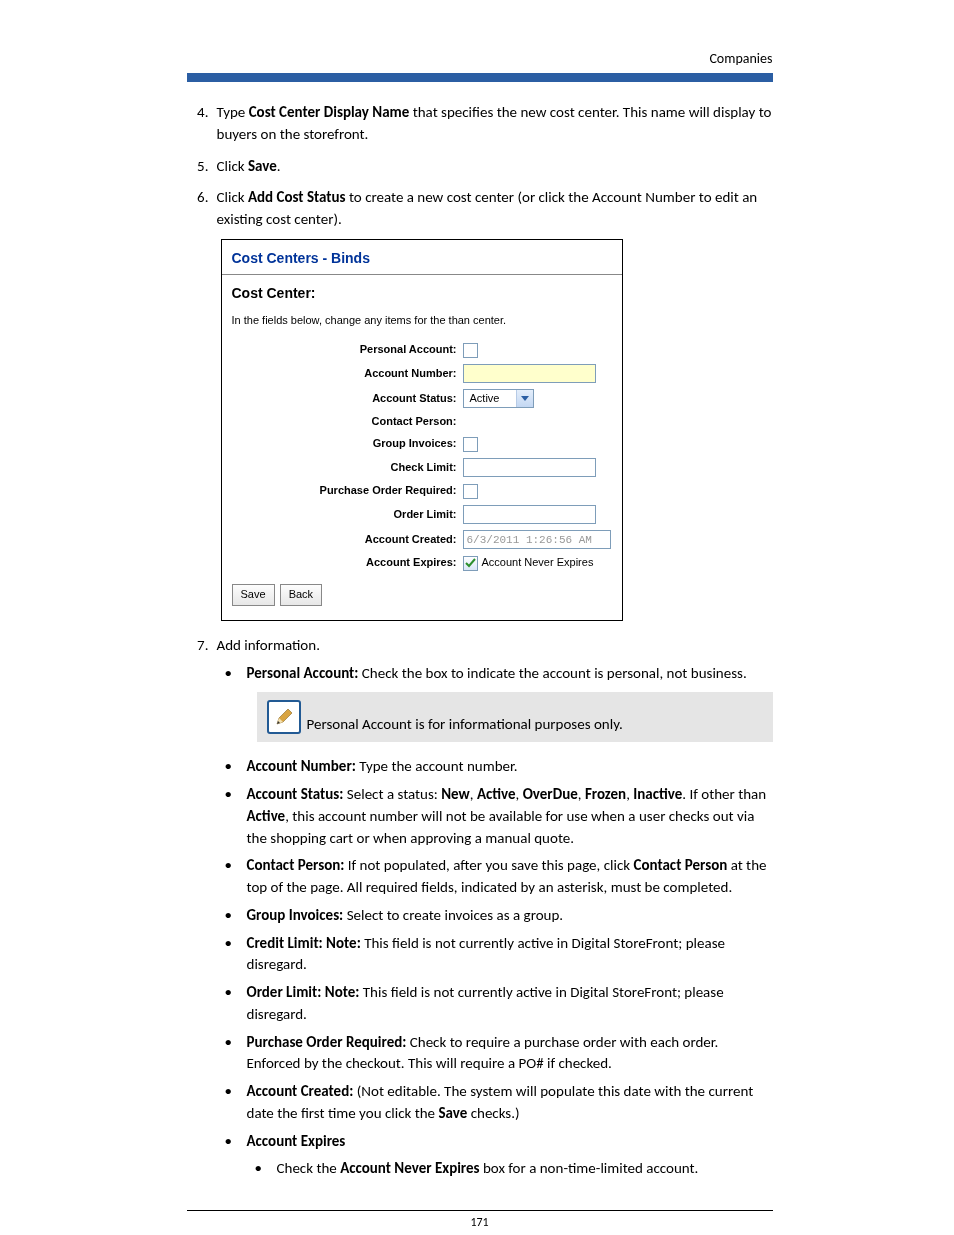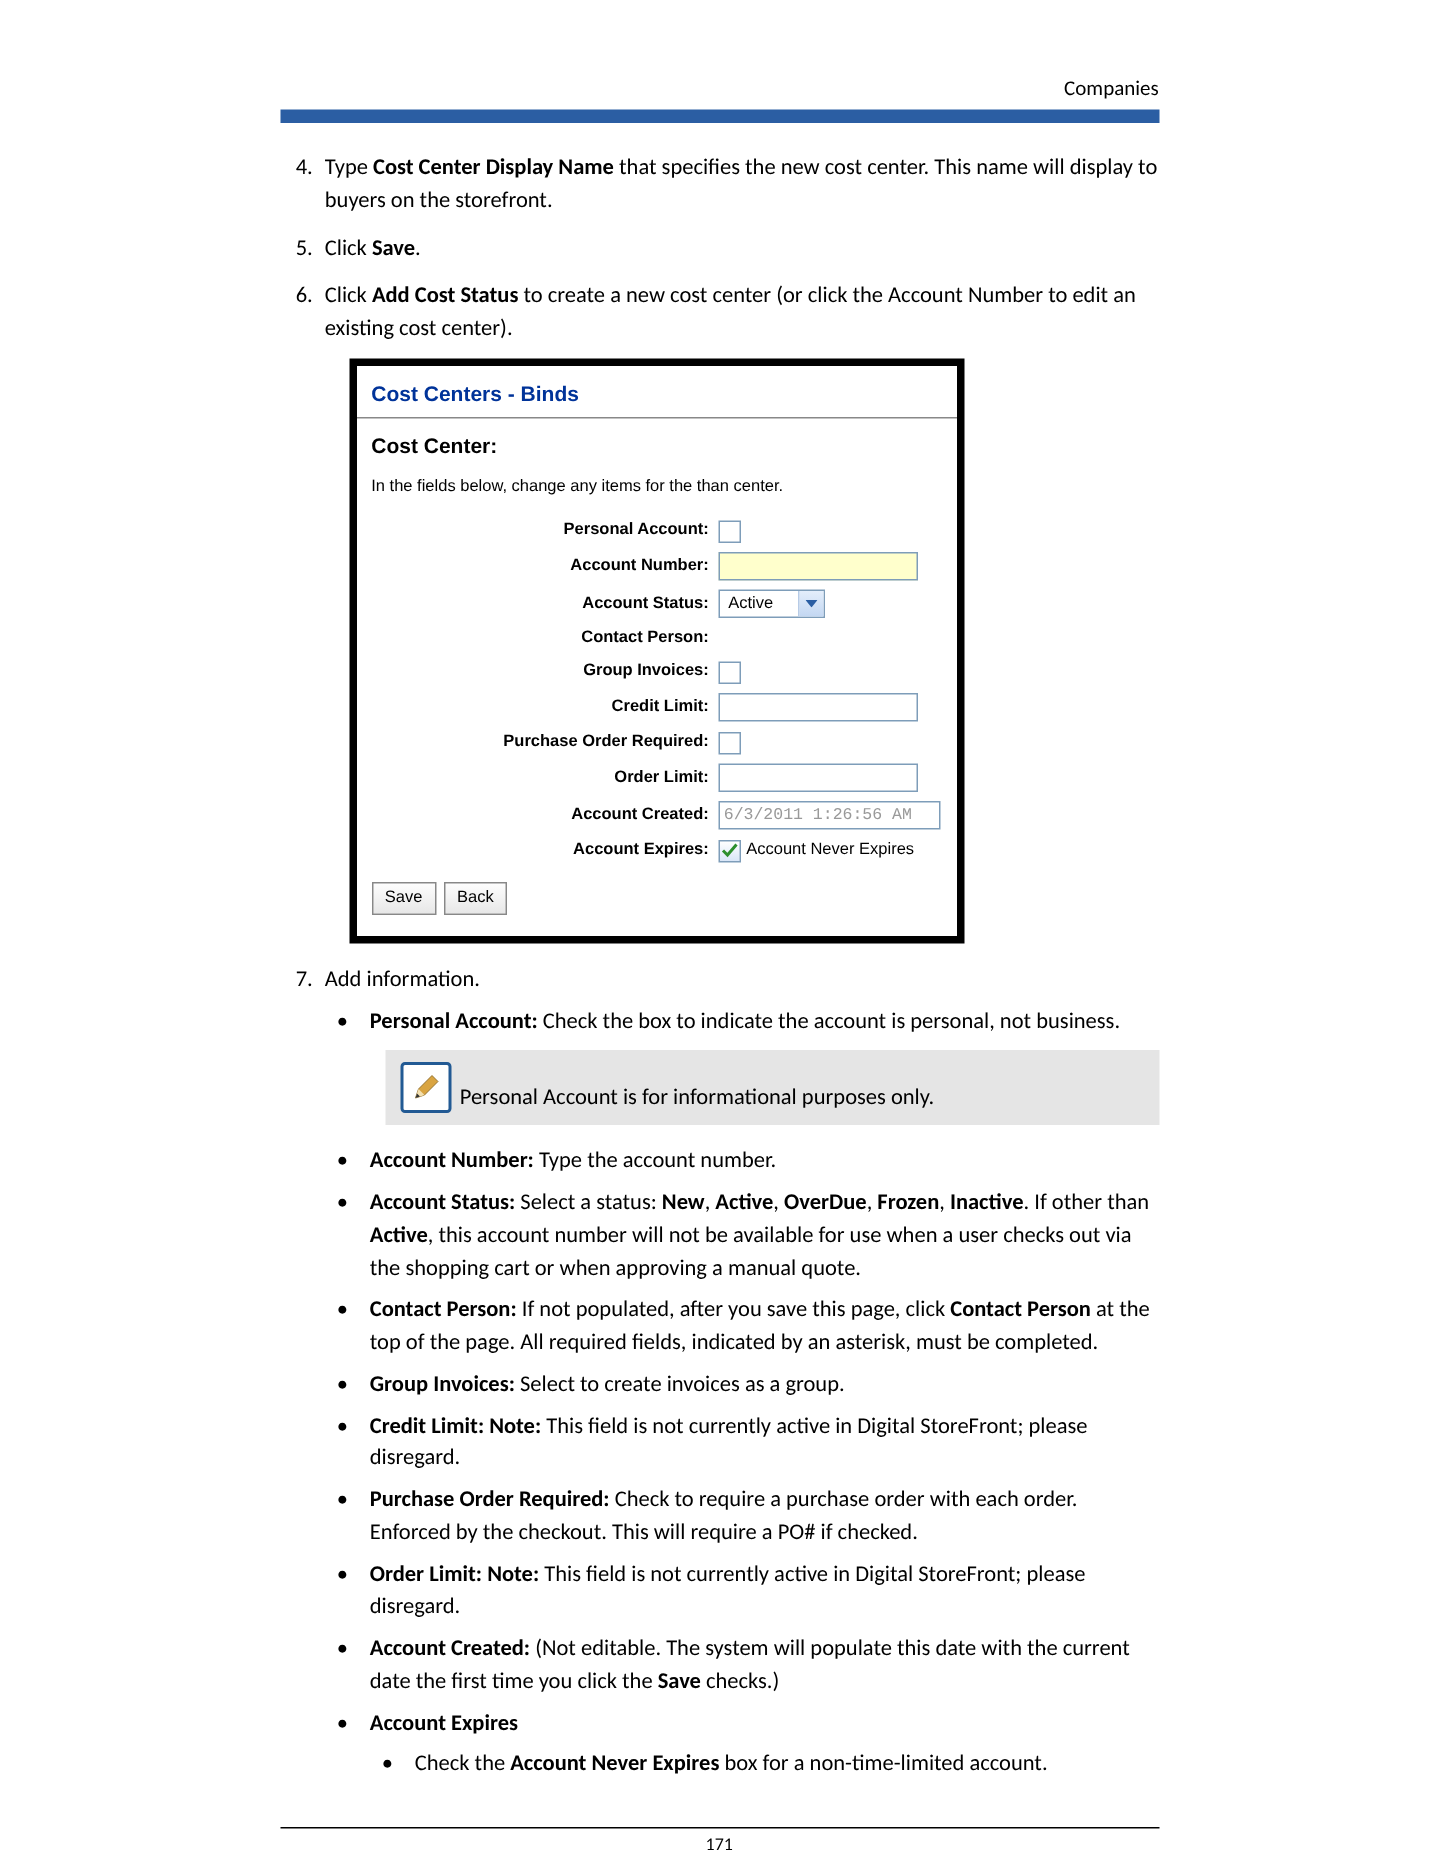--- a/index.html
+++ b/index.html
@@ -77,23 +77,23 @@
   ul.sub-sub-list > li::before {
     content: "•";
     position: absolute;
     left: 8px;
     font-size: 15px;
   }
   .bold { font-weight: bold; }
 
   
   .form-panel {
-    border: 5px solid #000000;
+    border: 1px solid #000000;
     width: 400px;
-    margin: 8px 0 14px 16px;
+    margin: 8px 0 14px 4px;
     font-family: Verdana, Arial, sans-serif;
     font-size: 11px;
   }
   .panel-title {
     font-family: "Trebuchet MS", Verdana, sans-serif;
     font-size: 14px;
     font-weight: bold;
     color: #003399;
     padding: 8px 10px 6px 10px;
     border-bottom: 1px solid #888;
@@ -288,21 +288,21 @@
         </div>
 
         <div class="form-row">
           <div class="form-label">Group Invoices:</div>
           <div class="form-field">
             <span class="cb"></span>
           </div>
         </div>
 
         <div class="form-row">
-          <div class="form-label">Credit Limit:</div>
+          <div class="form-label">Check Limit:</div>
           <div class="form-field">
             <input type="text" class="plain" style="">
           </div>
         </div>
 
         <div class="form-row">
           <div class="form-label">Purchase Order Required:</div>
           <div class="form-field">
             <span class="cb"></span>
           </div>
@@ -371,24 +371,24 @@
         <li>
           <span class="bold">Contact Person:</span><span> If not populated, after you save this page, click </span><span class="bold">Contact Person</span><span> at the top of the page. All required fields, indicated by an asterisk, must be completed.</span>
         </li>
         <li>
           <span class="bold">Group Invoices:</span><span> Select to create invoices as a group.</span>
         </li>
         <li>
           <span class="bold">Credit Limit: Note:</span><span> This field is not currently active in Digital StoreFront; please disregard.</span>
         </li>
         <li>
+          <span class="bold">Order Limit: Note:</span><span> This field is not currently active in Digital StoreFront; please disregard.</span>
+        </li>
+        <li>
           <span class="bold">Purchase Order Required:</span><span> Check to require a purchase order with each order. Enforced by the checkout. This will require a PO# if checked.</span>
-        </li>
-        <li>
-          <span class="bold">Order Limit: Note:</span><span> This field is not currently active in Digital StoreFront; please disregard.</span>
         </li>
         <li>
           <span class="bold">Account Created:</span><span> (Not editable. The system will populate this date with the current date the first time you click the </span><span class="bold">Save</span><span> checks.)</span>
         </li>
         <li>
           <span class="bold">Account Expires</span>
           <ul class="sub-sub-list">
             <li>
               <span>Check the </span><span class="bold">Account Never Expires</span><span> box for a non-time-limited account.</span>
             </li>

